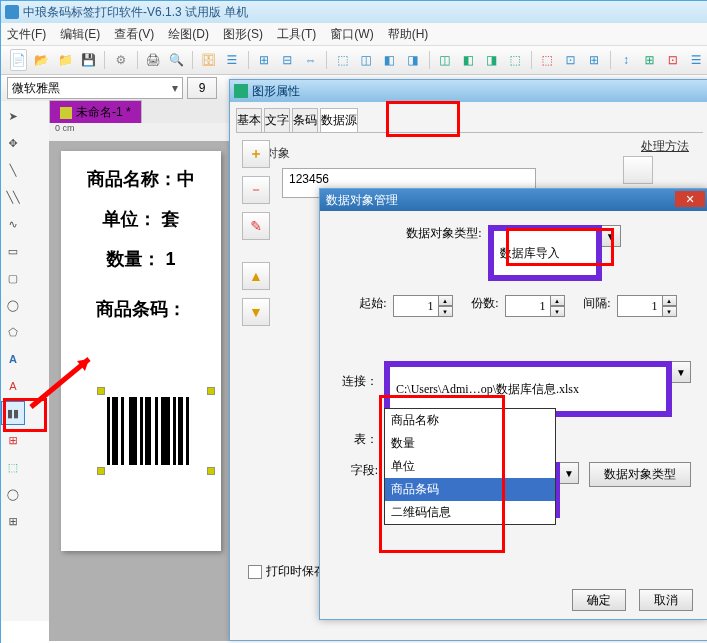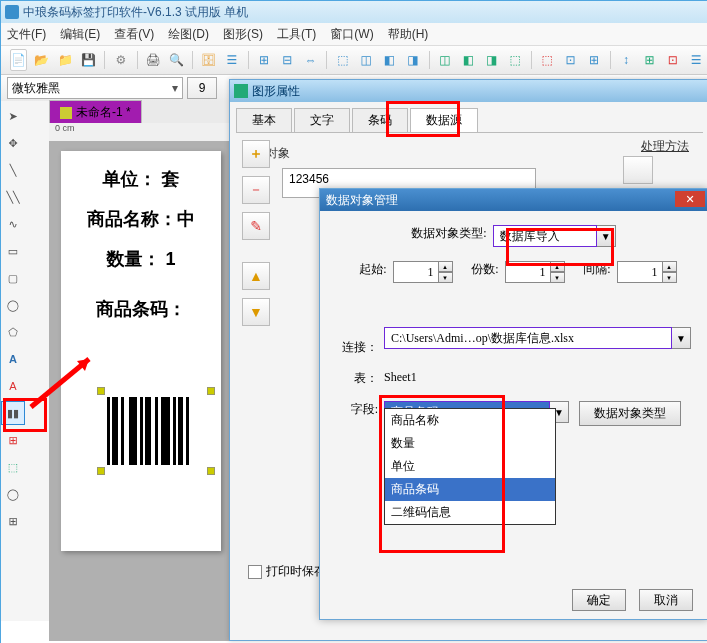--- a/index.html
+++ b/index.html
@@ -232,21 +232,21 @@
   width:14px;height:14px;background:#2a7;
   margin-right:4px;
 }
 .dlg1-tabs {
   height:24px;
   border-bottom:1px solid #bbb;
   display:flex;
   margin:6px 6px 0 6px;
 }
 .dlg1-tabs .tab {
-  padding: 3px 15px;
+  padding: 3px 0;
   border:1px solid #bbb;
   border-bottom:none;
   background:#eee;
   margin-right:2px;
 }
 .dlg1-tabs .tab.active {
   background:#fff;
 }
 .dlg1-body {
   padding:12px;
@@ -300,22 +300,22 @@
   width:30px;height:16px;background:#d04030;color:#fff;display:flex;align-items:center;justify-content:center;font-size:11px;
 }
 .dlg2-body {
   padding:14px 16px;
 }
 .row {
   display:flex;align-items:flex-start;margin-bottom:14px;font-family:Liberation Serif, serif;
 }
 .row label {min-width:58px;text-align:right;margin-right:6px;}
 .select-box {
-  height:20px;border:1px solid #6d28d9;background:#fff;
-  display:flex;align-items:center;padding:0 6px;position:relative;
+  height:20px;border:6px solid #6d28d9;background:#fff;
+  display:flex;align-items:center;padding:12px 6px;position:relative;
 }
 .drop-trig {
   width:18px;height:20px;border:1px solid #888;border-left:none;background:linear-gradient(#fafafa,#e0e0e0);
   display:flex;align-items:center;justify-content:center;font-size:10px;
 }
 .spin-box {
   width:40px;height:20px;border:1px solid #888;background:#fff;text-align:right;padding-right:4px;display:flex;align-items:center;justify-content:flex-end;
 }
 .spin-ctrl {
   width:14px;height:22px;display:flex;flex-direction:column;
@@ -439,22 +439,22 @@
       <div class="tab-lbl">
         <div class="tab-icon"></div>
         <span>未命名-1 *</span>
       </div>
     </div>
 
     <div class="ruler">0 cm</div>
 
     <div class="canvas-area">
       <div class="label-paper">
+        <div class="label-line">商品名称：中</div>
         <div class="label-line">单位：  套</div>
-        <div class="label-line">商品名称：中</div>
         <div class="label-line">数量：  1</div>
         <div class="label-line" style="margin-top:26px;">商品条码：</div>
 
         <div class="barcode-box">
           <div class="barcode-handle" style="left:-4px;top:-4px;"></div>
           <div class="barcode-handle" style="right:-4px;top:-4px;"></div>
           <div class="barcode-handle" style="left:-4px;bottom:-4px;"></div>
           <div class="barcode-handle" style="right:-4px;bottom:-4px;"></div>
           <div class="barcode-svg-bars">
             <div class="bar" style="width:3px;"></div>

